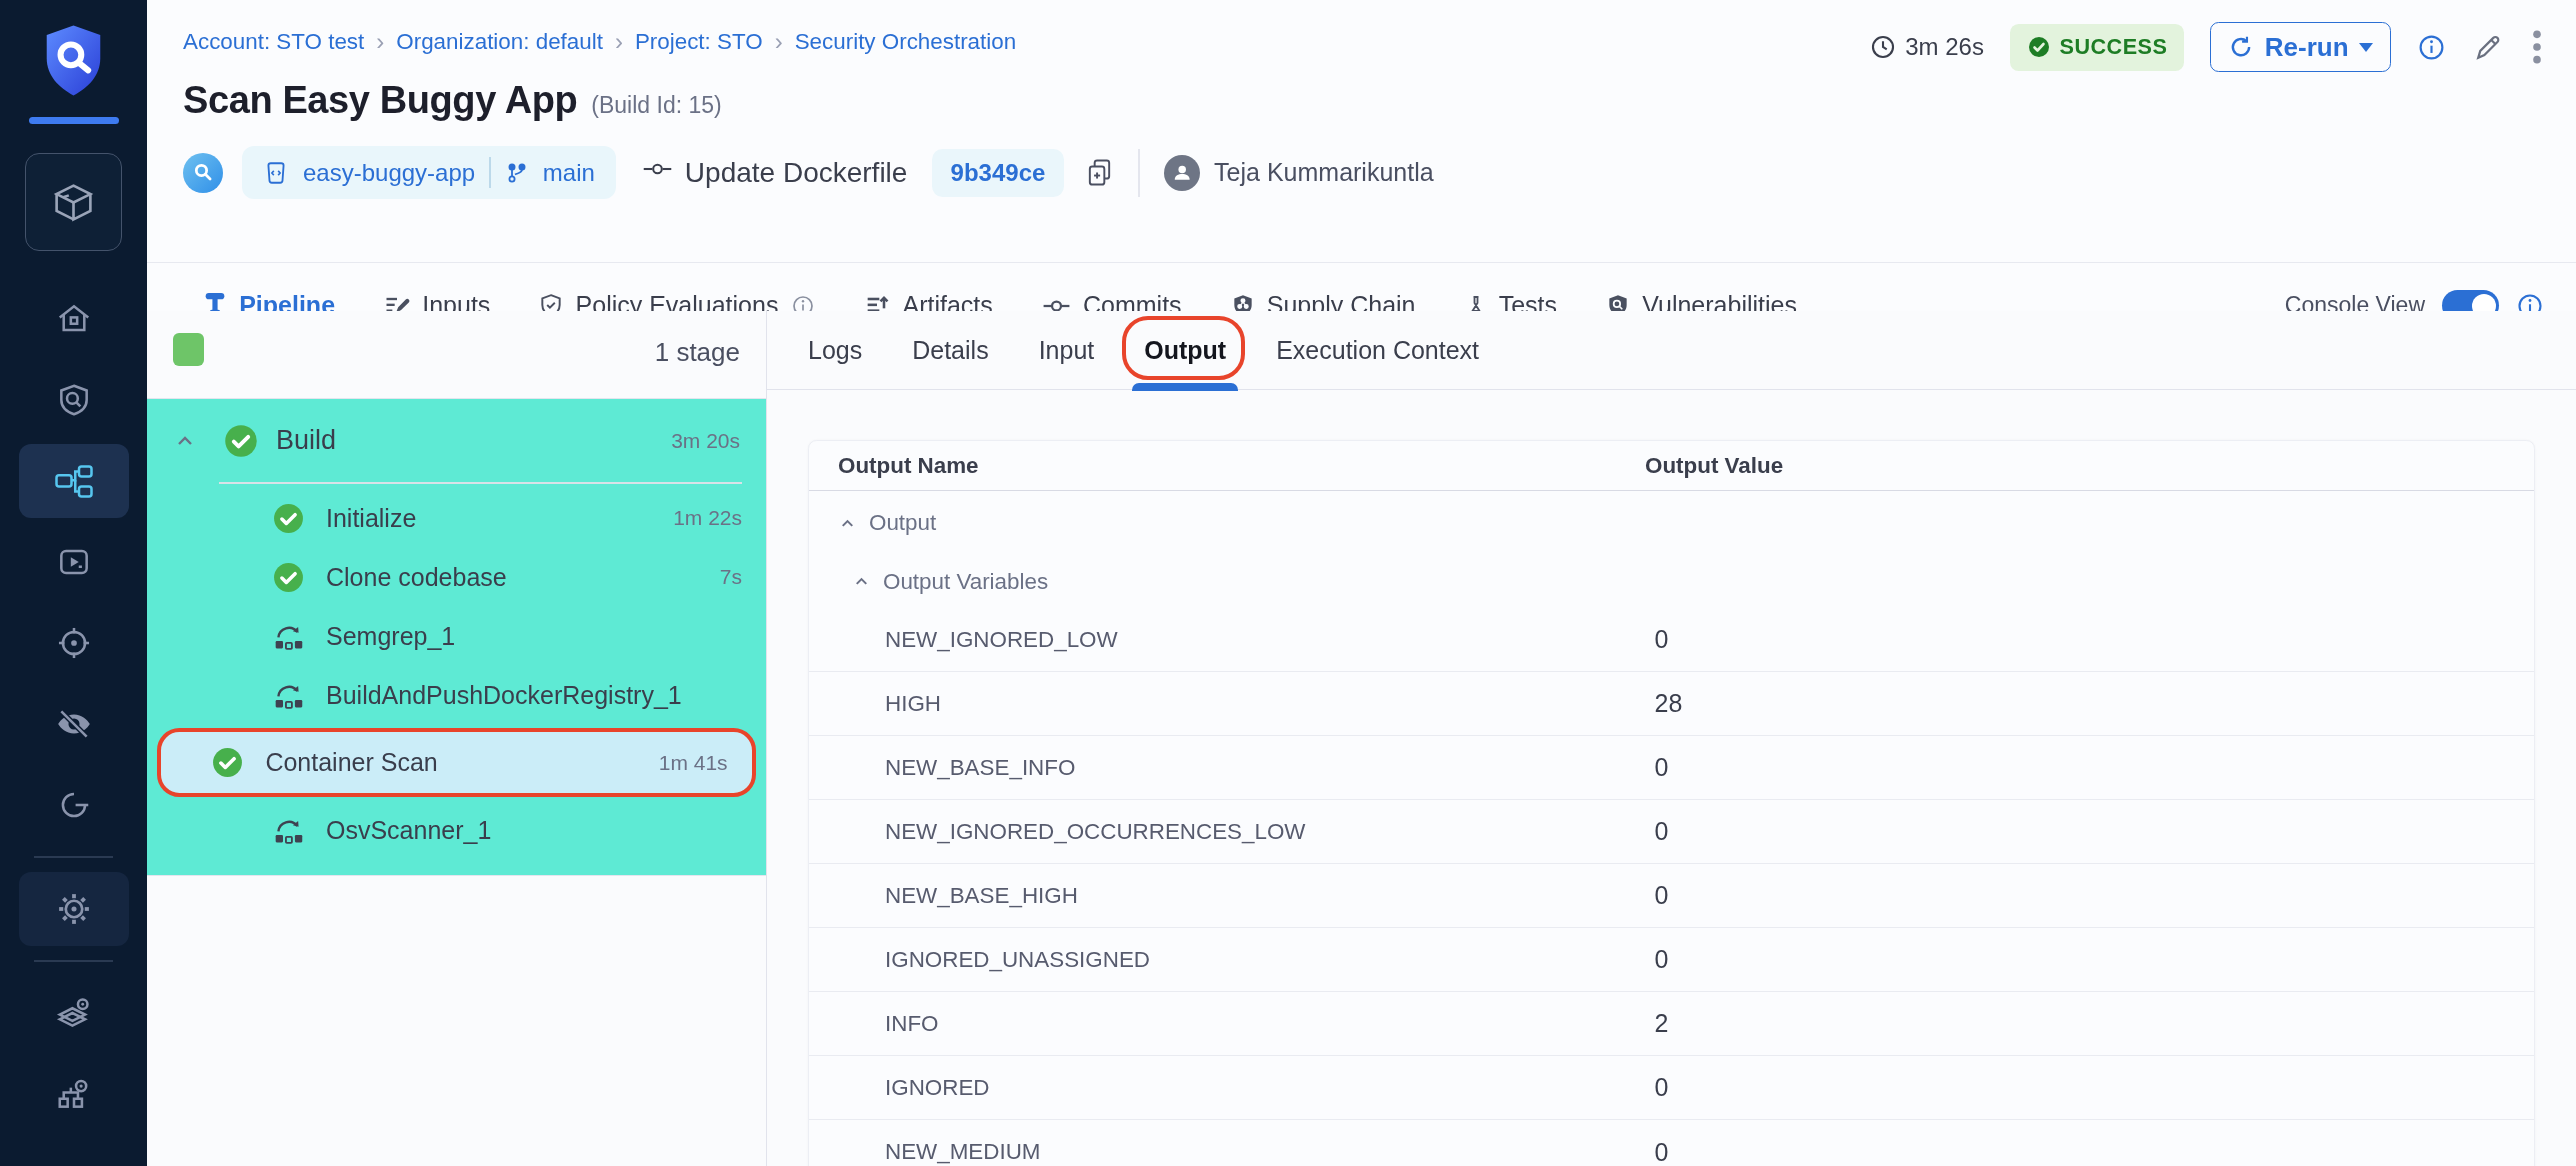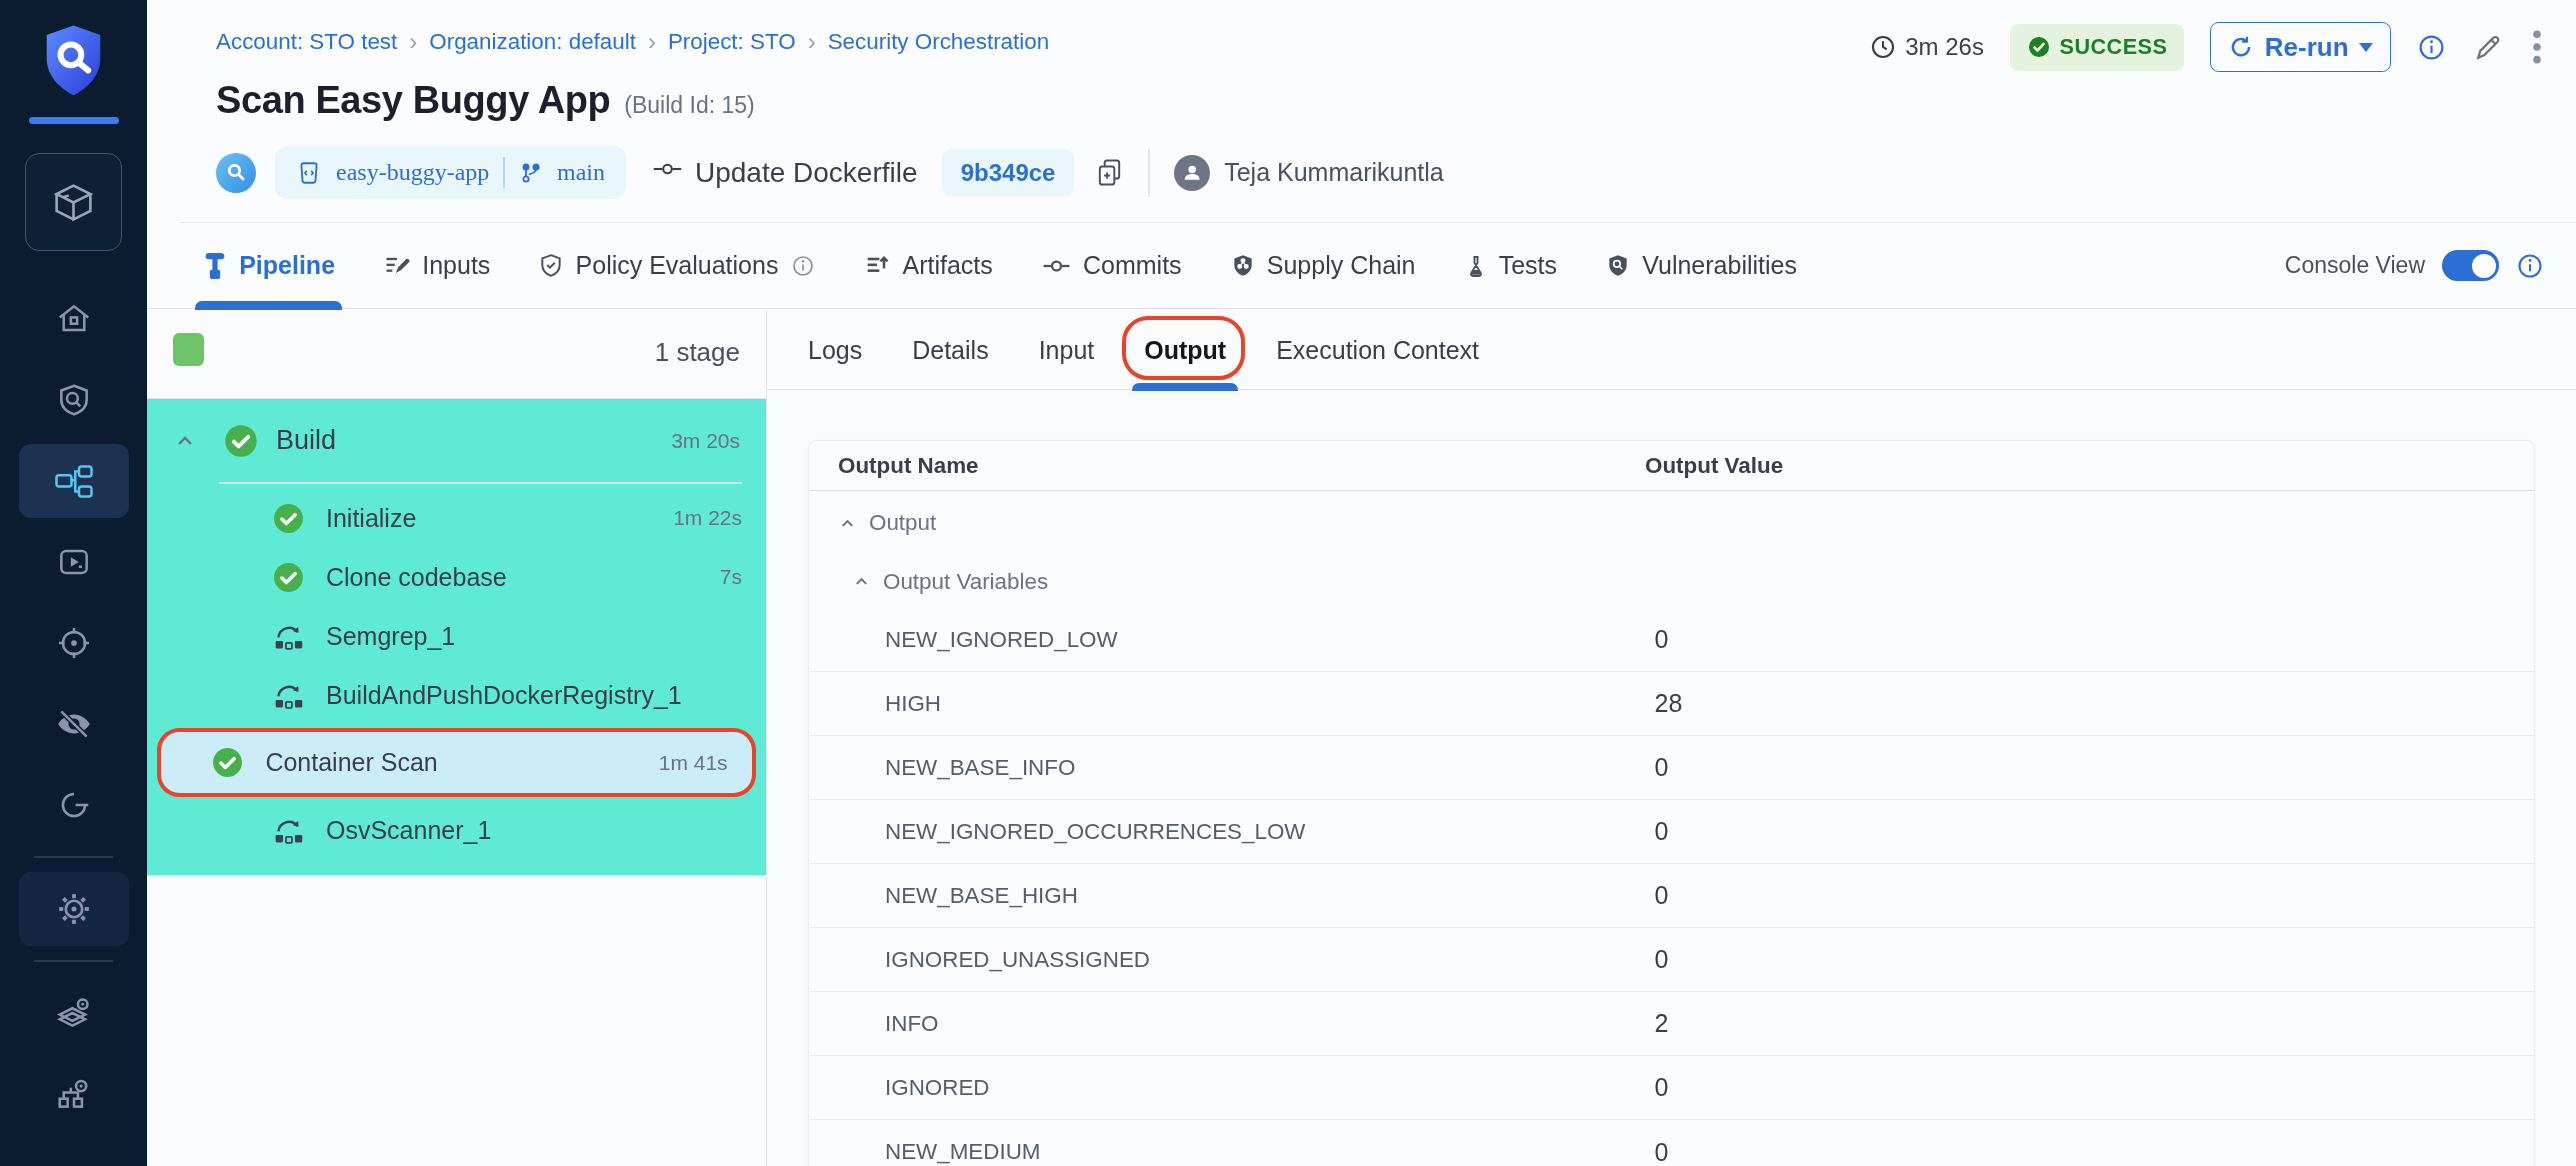--- a/index.html
+++ b/index.html
@@ -27,32 +27,32 @@
     color:#8A94AC; border-radius:12px; margin-top:7px;
   }
   .nav-item.sel { background:#1D3150; color:#57C6EF; }
   .nav-item.gear-item { background:#152640; }
   .nav-div { width:79px; height:1.7px; background:#2A3A52; margin:14px 0 7px 0; }
 
   
   .main { position:absolute; left:147px; top:0; width:2429px; height:1166px; background:#FBFCFE; }
 
   
-  .header { position:relative; height:223px; background:#FBFCFE; border-bottom:1.7px solid #E7E9F0;margin-left:33px; }
+  .header { position:relative; height:263px; background:#FBFCFE; border-bottom:1.7px solid #E7E9F0; }
   .breadcrumb { position:absolute; left:36px; top:28px; display:flex; align-items:center; gap:12px; font-size:22.4px; }
   .crumb { color:#2B6FD4; cursor:pointer; }
   .crumb-sep { color:#9AA0B4; font-size:24px; }
   .title-row { position:absolute; left:36px; top:79px; display:flex; align-items:baseline; gap:14px; }
   .page-title { font-size:38px; font-weight:700; color:#1D1F2B; letter-spacing:-0.4px; }
   .build-id { font-size:23px; color:#6B7186; }
   .meta-row { position:absolute; left:36px; top:145px; display:flex; align-items:center; gap:19px; height:55px; }
   .mini-logo { width:40px; height:40px; border-radius:50%; background:linear-gradient(135deg,#6FC1F0,#2F8FE8);
     display:flex; align-items:center; justify-content:center; }
   .repo-pill { display:flex; align-items:center; gap:14px; background:#E9F6FB; border-radius:12px; height:53px; padding:0 21px; }
-  .repo-pill .txt { color:#2B6FD4; font-size:24px; font-weight:500;font-family:Liberation Serif, serif; }
+  .repo-pill .txt { color:#2B6FD4; font-size:24px; font-weight:500; }
   .pill-div { width:1.7px; height:31px; background:#BCD9EA; }
   .commit-msg { display:flex; align-items:flex-start; gap:12px; color:#3A3E4C; font-size:28px; margin-left:7px; }
   .sha-pill { background:#EAF6FB; border-radius:10.4px; height:48px; padding:0 19px; display:flex; align-items:center;
     color:#2B6FD4; font-size:24px; font-weight:700; margin-left:5.2px; }
   .copy-btn { color:#4A4F61; margin-left:1.7px; }
   .meta-div { width:1.7px; height:48px; background:#E4E6EE; margin:0 5.2px; }
   .author { display:flex; align-items:center; gap:14px; color:#4A4F61; font-size:25px; }
   .avatar { width:36px; height:36px; border-radius:50%; background:#6E7585; display:flex; align-items:center; justify-content:center; }
 
   .header-right { position:absolute; right:33px; top:22.4px; display:flex; align-items:center; gap:26px; }

